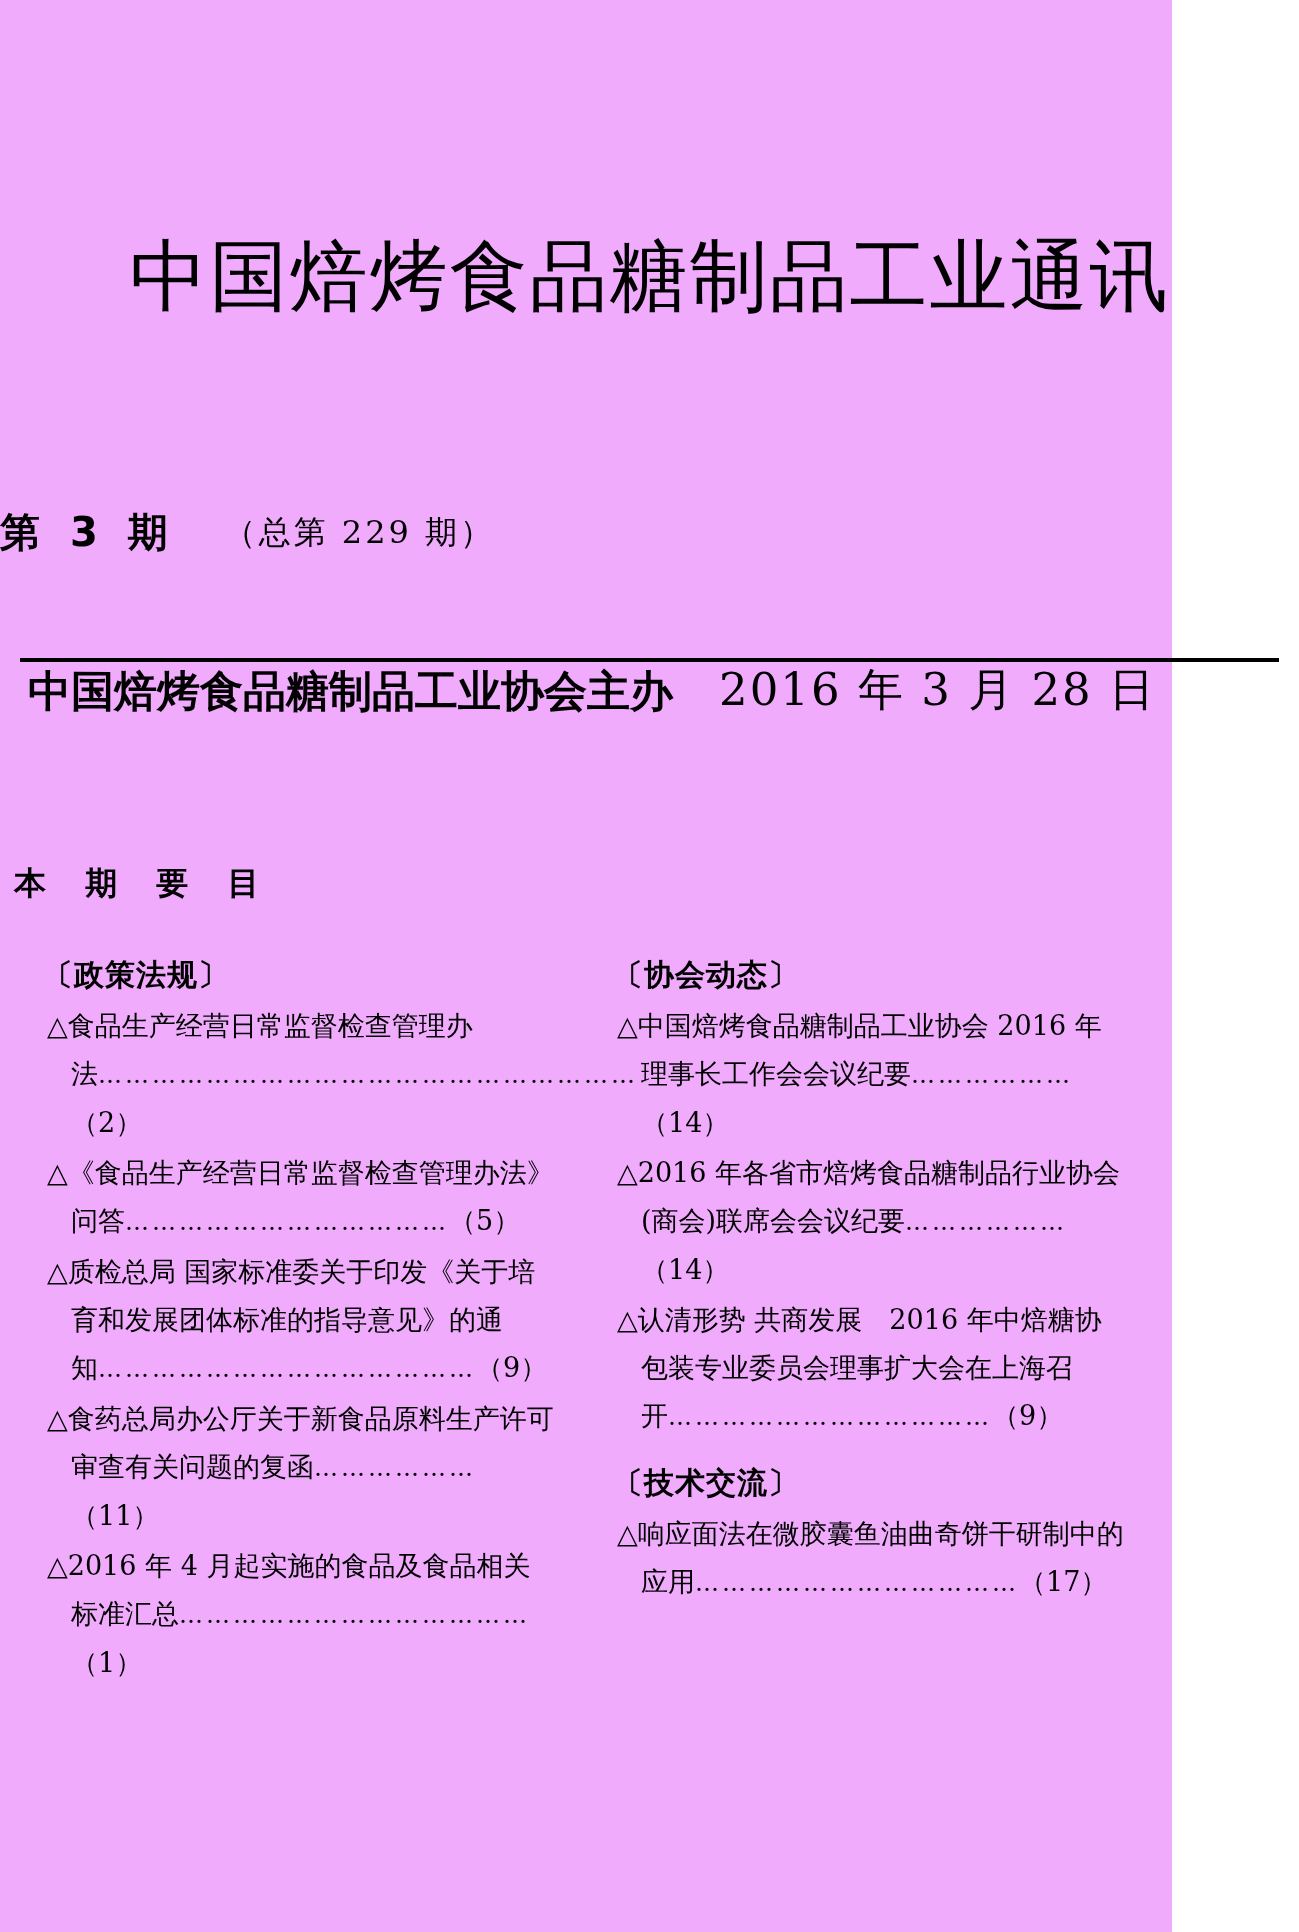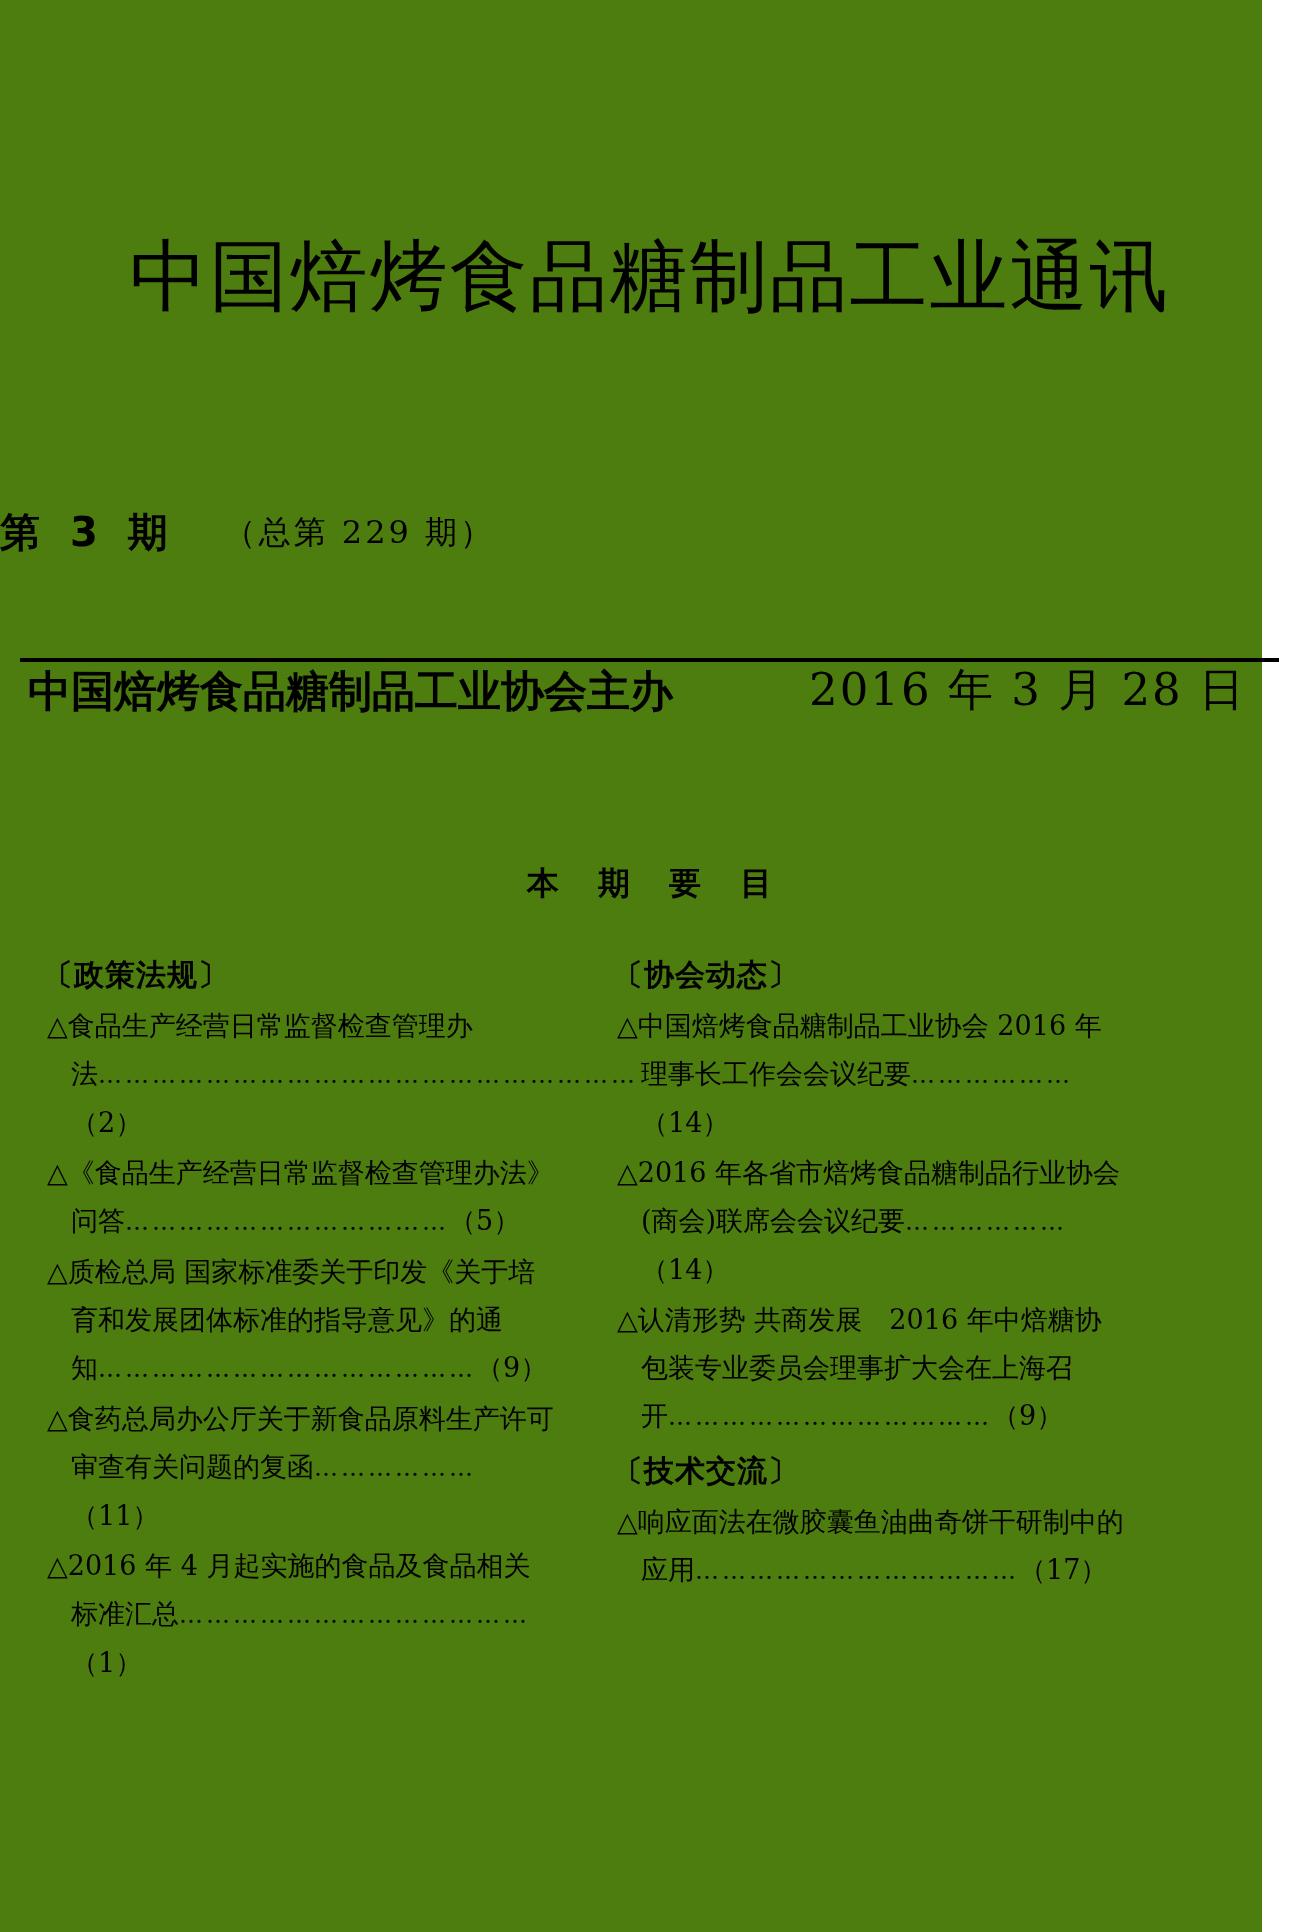--- a/index.html
+++ b/index.html
@@ -11,23 +11,23 @@
     width: 1299px;
     height: 1932px;
     font-family: "DejaVu Serif", "Liberation Serif", serif;
     color: #000000;
     position: relative;
     overflow: hidden;
   }
   .page {
     position: absolute;
     left: 0; top: 0;
-    width: 1262px;
+    width: 1172px;
     height: 1932px;
-    background: #4d7c0f;
+    background: #f0abfc;
   }
 
   
   .masthead-title {
     position: absolute;
     left: 0; top: 226px;
     width: 1299px;
     text-align: center;
     font-family: "DejaVu Serif", "Liberation Serif", serif;
     font-size: 78px;
@@ -87,21 +87,21 @@
     background: #000;
     top: 658px;
   }
   .rule-top { top: 658px; }
 
   
   .contents-heading {
     position: absolute;
     left: 0; top: 862px;
     width: 1299px;
-    text-align: center;
+    text-align: left;
     font-family: "DejaVu Sans", "Liberation Sans", sans-serif;
     font-size: 32px;
     font-weight: 700;
     letter-spacing: 14px;
     text-indent: 14px;
     white-space: nowrap;
   }
 
   
   .toc {
@@ -119,21 +119,21 @@
   .col-right { left: 590px; }
 
   .sec-head {
     font-family: "DejaVu Sans", "Liberation Sans", sans-serif;
     font-size: 30px;
     font-weight: 700;
     letter-spacing: 1px;
     margin: 0 0 6px 8px;
     white-space: nowrap;
   }
-  .sec-head-2 { margin-top: 10px; }
+  .sec-head-2 { margin-top: 22px; }
 
   .entry {
     font-family: "DejaVu Serif", "Liberation Serif", serif;
     font-size: 27px;
     line-height: 48px;
     margin: 0 0 2px 0;
     padding-left: 36px;
     text-indent: -24px;
     word-break: break-all;
   }

